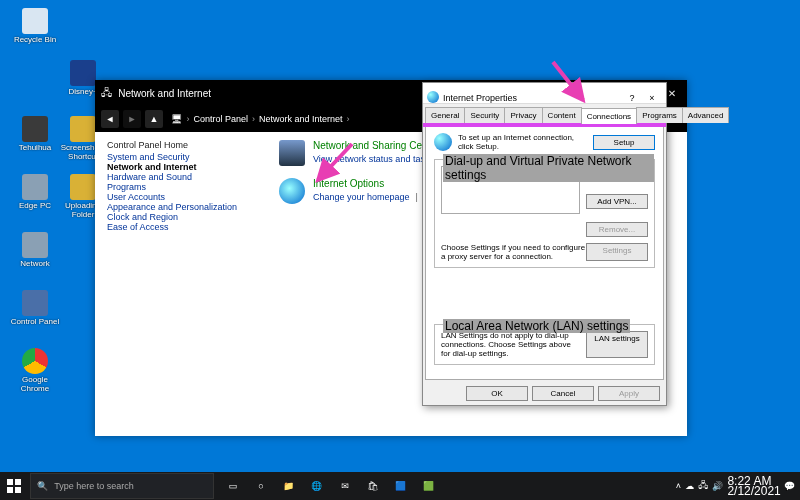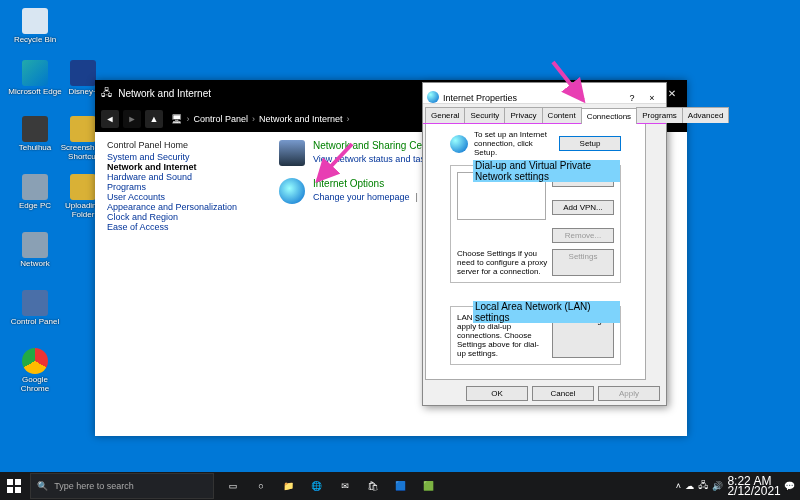--- a/index.html
+++ b/index.html
@@ -28,32 +28,32 @@
 .sec .icn{width:26px;height:26px;flex:none}
 .sec .hd{color:#008000;font-size:10px;cursor:pointer}
 .sec .row{margin-top:3px;display:flex;gap:6px}
 .sec .lk{color:#003399;cursor:pointer;font-size:9px}
 .sec .sp{color:#666}
 
 .ip{position:absolute;left:422px;top:82px;width:243px;height:322px;background:#f0f0f0;border:1px solid #888;box-shadow:2px 2px 8px rgba(0,0,0,.4);display:flex;flex-direction:column}
 .ip-tb{height:20px;background:#fff;border-bottom:1px solid #ddd;display:flex;align-items:flex-end;padding:0 4px;font-size:9px}
 .ip-tb .t{flex:1}
 .ip-tb .q,.ip-tb .x{width:20px;text-align:center;cursor:pointer}
-.tabs{display:flex;border-bottom:1px solid #d946ef;font-size:8px;background:#f0f0f0;padding-top:3px}
+.tabs{display:flex;border-bottom:4px solid #d946ef;font-size:8px;background:#f0f0f0;padding-top:3px}
 .tab{padding:3px 5px;border:1px solid #aaa;border-bottom:none;background:#e8e8e8;margin-left:-1px;cursor:pointer;position:relative}
 .tab.first{margin-left:2px}
 .tab.act{background:#fff;z-index:1;top:1px}
-.ip-c{flex:1;background:#fff;border:1px solid #aaa;border-top:none;margin:0 20px 2px 2px;padding:6px 24px;font-size:8px;color:#000;display:flex;flex-direction:column}
+.ip-c{flex:1;background:#fff;border:1px solid #aaa;border-top:none;margin:0 2px 2px 2px;padding:6px 8px;font-size:8px;color:#000;display:flex;flex-direction:column}
 .row1{display:flex;align-items:center;gap:6px;margin-bottom:8px}
 .row1 .gl{width:18px;height:18px;border-radius:50%;background:radial-gradient(circle at 30% 30%,#9ff,#06c)}
 .btn{border:1px solid #888;background:#e8e8e8;padding:2px 0;width:60px;text-align:center;cursor:pointer;font-size:8px}
 .btn.hl{border:1.5px solid #0078d7}
 .btn.ds{color:#999}
 .grp{border:1px solid #bbb;padding:6px 6px;position:relative;margin-bottom:8px}
-.grp .gt{position:absolute;top:-6px;left:22px;background:#7dd3fc;padding:0 2px;font-size:10px}
+.grp .gt{position:absolute;top:-6px;left:8px;background:#a3a3a3;padding:0 2px;font-size:12px}
 .lst{height:46px;border:1px solid #aaa;background:#fff}
 .col{display:flex;flex-direction:column;gap:13px;align-items:flex-end}
 .dlgrow{display:flex;gap:6px}
 .note{margin-top:6px;display:flex;}
 .ip-bb{display:flex;justify-content:flex-end;gap:4px;padding:4px 6px}
 
 .arrw{position:absolute;width:46px;height:46px;pointer-events:none}
 .arrw svg{width:100%;height:100%}
 
 .tb{position:absolute;left:0;bottom:0;width:800px;height:28px;background:#18191b;display:flex;align-items:center;color:#fff;font-size:9px}
@@ -64,24 +64,20 @@
 .tb .tray{margin-left:auto;display:flex;align-items:center;gap:4px;padding-right:4px}
 .tb .clk{line-height:10px;font-size:12px;margin-left:0}
 </style>
 </head>
 <body>
 
 <div class="dt">
   <div class="di" style="left:8px;top:8px">
       <div class="ic" style="background:#d9e6f2"></div>
       <div class="lb">Recycle Bin</div>
-    </div>
-  <div class="di" style="left:8px;top:60px">
-      <div class="ic" style="background:linear-gradient(135deg,#2aa,#07c)"></div>
-      <div class="lb">Microsoft Edge</div>
     </div>
   <div class="di" style="left:56px;top:60px">
       <div class="ic" style="background:#1a3f8c"></div>
       <div class="lb">Disney+</div>
     </div>
   <div class="di" style="left:8px;top:116px">
       <div class="ic" style="background:#3a3a3a"></div>
       <div class="lb">Tehuihua</div>
     </div>
   <div class="di" style="left:56px;top:116px">

